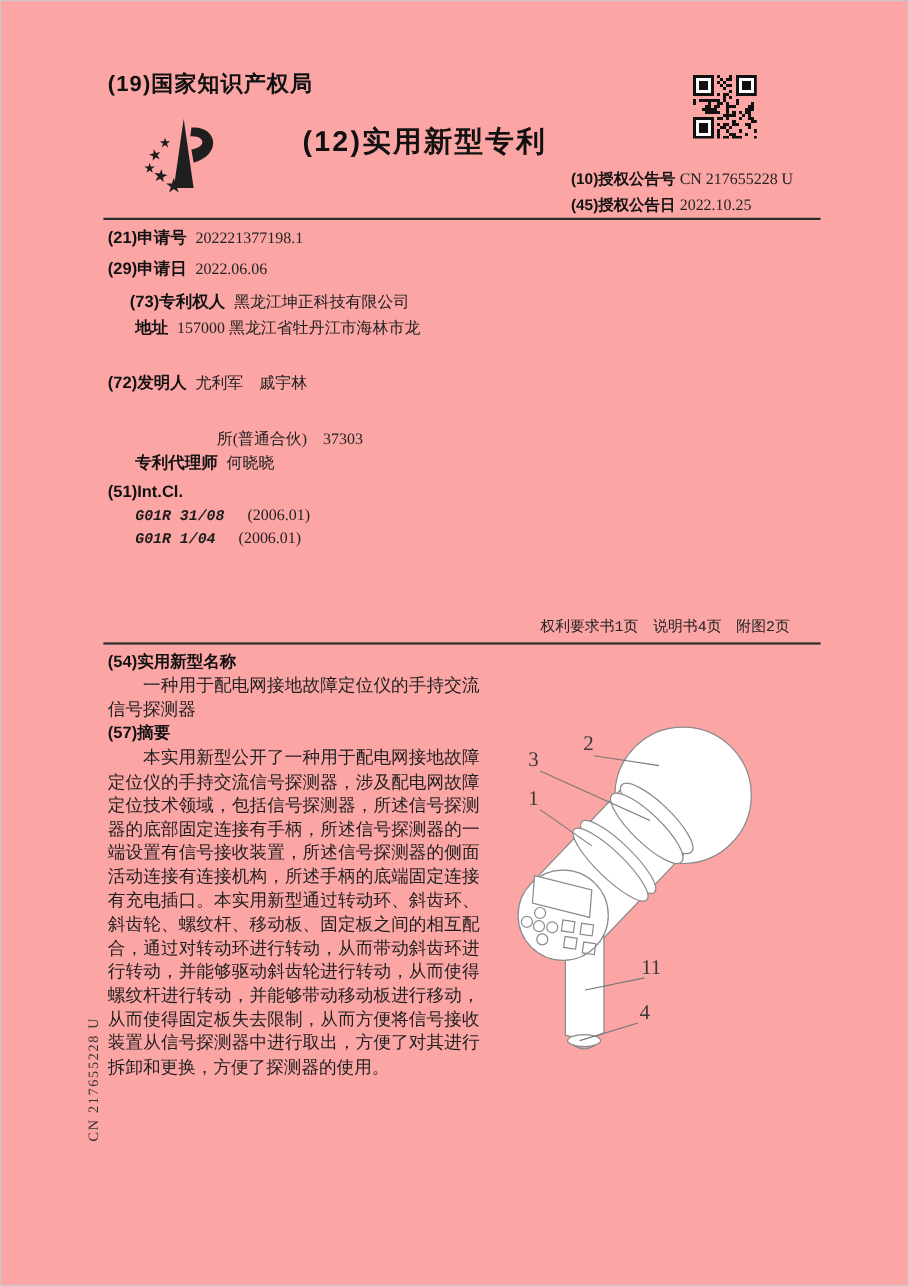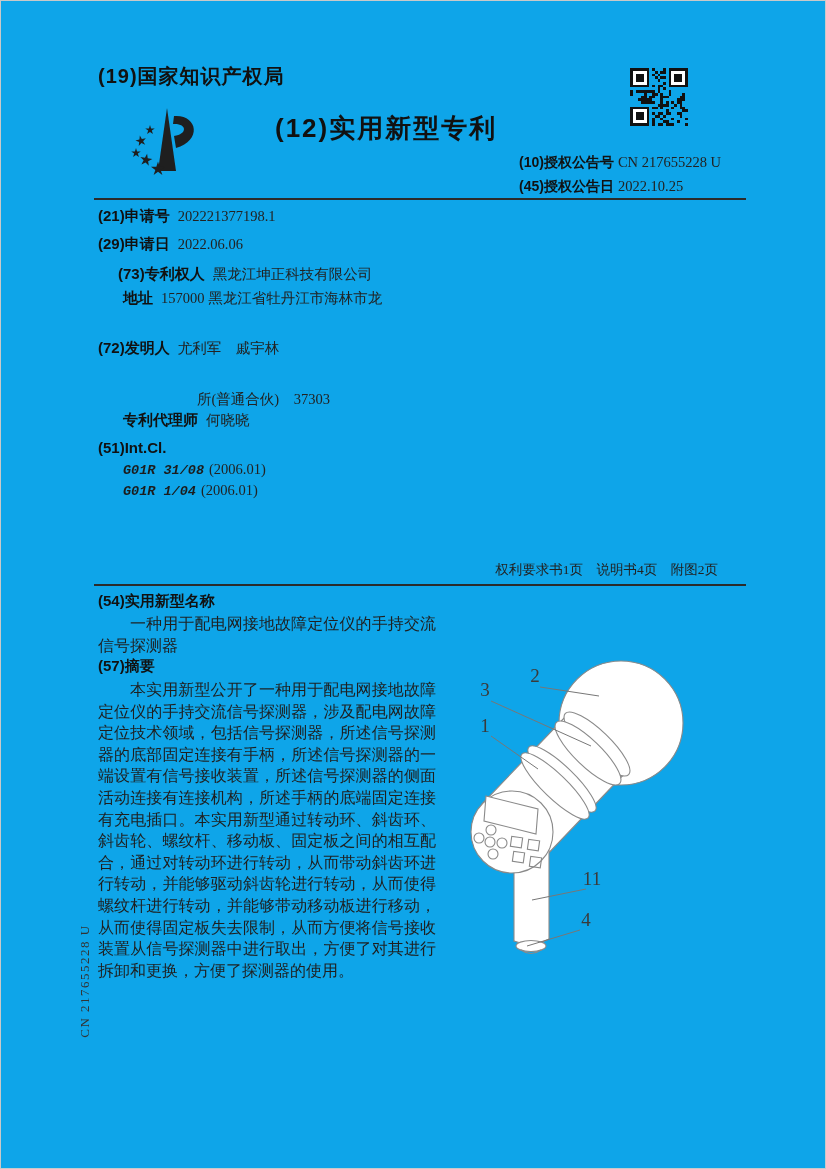--- a/index.html
+++ b/index.html
@@ -1,32 +1,32 @@
 <!DOCTYPE html>
 <html><head>
 <meta charset="utf-8">
 <style>
   html,body{margin:0;padding:0;background:#e8e8e8;}
   .page{
     position:relative;width:826px;height:1169px;margin:0 auto;
-    background:#0ea5e9;border:1px solid #c9c9c9;box-sizing:border-box;
+    background:#fca5a5;border:1px solid #c9c9c9;box-sizing:border-box;
     font-family:"Liberation Serif",serif;color:#1c1c1c;overflow:hidden;
   }
   .abs{position:absolute;}
   .lbl{font-family:"Liberation Sans",sans-serif;font-weight:bold;color:#111;}
   .val{font-family:"Liberation Serif",serif;color:#222;}
   .office{left:97px;top:62px;font-size:20px;letter-spacing:1px;}
   .doc-type{left:274px;top:110px;font-size:26px;letter-spacing:2px;}
   .pub-line{font-size:14.5px;white-space:nowrap;}
   .pub-line .lbl{font-size:14px;margin-right:4px;}
   .rule{background:#2b2b2b;height:2px;left:93px;width:652px;}
   .bib-row{font-size:14.5px;white-space:nowrap;}
   .bib-row .lbl{margin-right:8px;font-size:15px;}
-  .ic-code{font-family:"Liberation Mono",monospace;font-weight:bold;font-style:italic;font-size:13.5px;margin-right:5px;}
-  .pages-line{font-size:13.5px;text-align:right;width:337px;color:#222;}
+  .ic-code{font-family:"Liberation Mono",monospace;font-weight:bold;font-style:italic;font-size:13.5px;margin-right:21px;}
+  .pages-line{font-size:13.5px;text-align:right;width:337px;color:#222;font-family:Liberation Mono, monospace;}
   .sec-label{font-size:15px;}
   .para{width:338px;font-size:16px;line-height:21.6px;text-align:justify;text-indent:2em;color:#1f1f1f;}
   .side-num{
     left:23px;top:973px;width:120px;height:14px;
     transform:rotate(-90deg);transform-origin:center center;
     font-size:13px;letter-spacing:1.5px;color:#333;text-align:center;white-space:nowrap;
   }
   svg text{font-family:"Liberation Serif",serif;}
 </style>
 </head>

